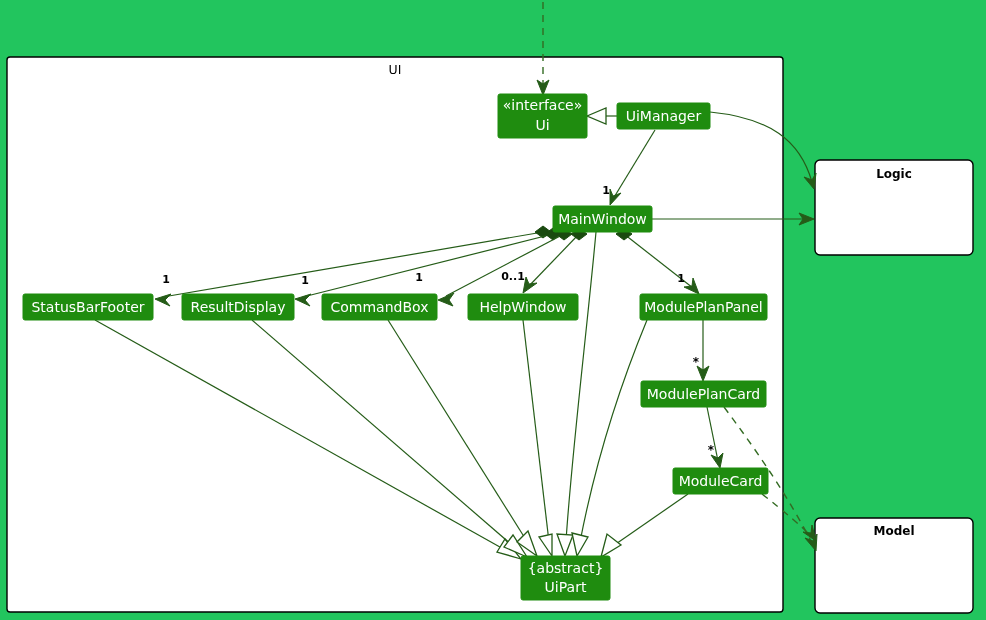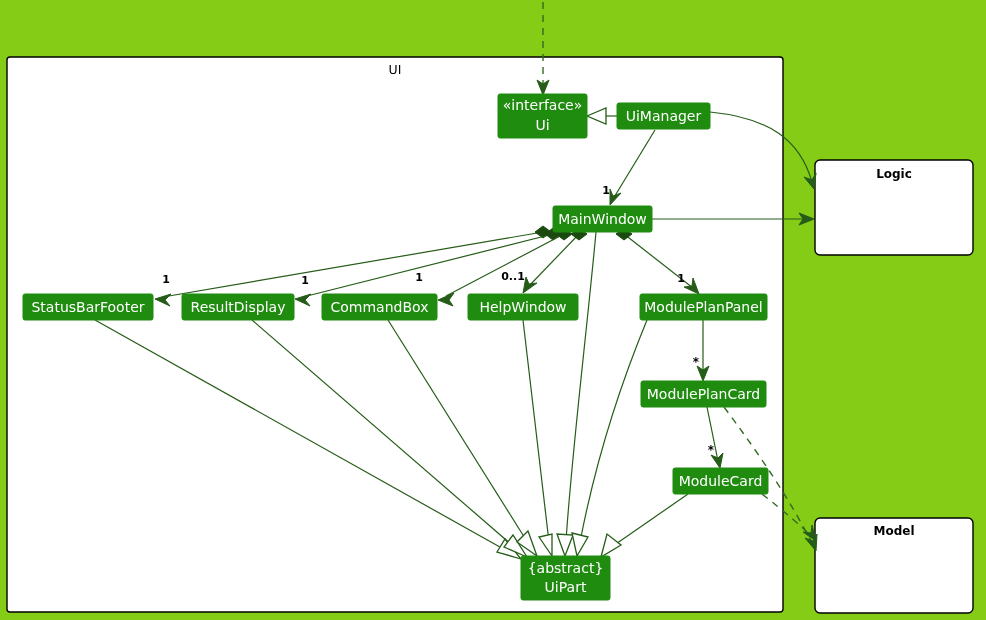--- a/index.html
+++ b/index.html
@@ -7,21 +7,21 @@
     padding: 0;
     background: #ffffff;
   }
   body {
     font-family: "DejaVu Sans", sans-serif;
   }
   #diagram-root {
     position: relative;
     width: 986px;
     height: 620px;
-    background: #84cc16;
+    background: #22c55e;
     overflow: hidden;
   }
   svg.layer {
     position: absolute;
     left: 0;
     top: 0;
     width: 986px;
     height: 620px;
   }
   .pkg-label {

